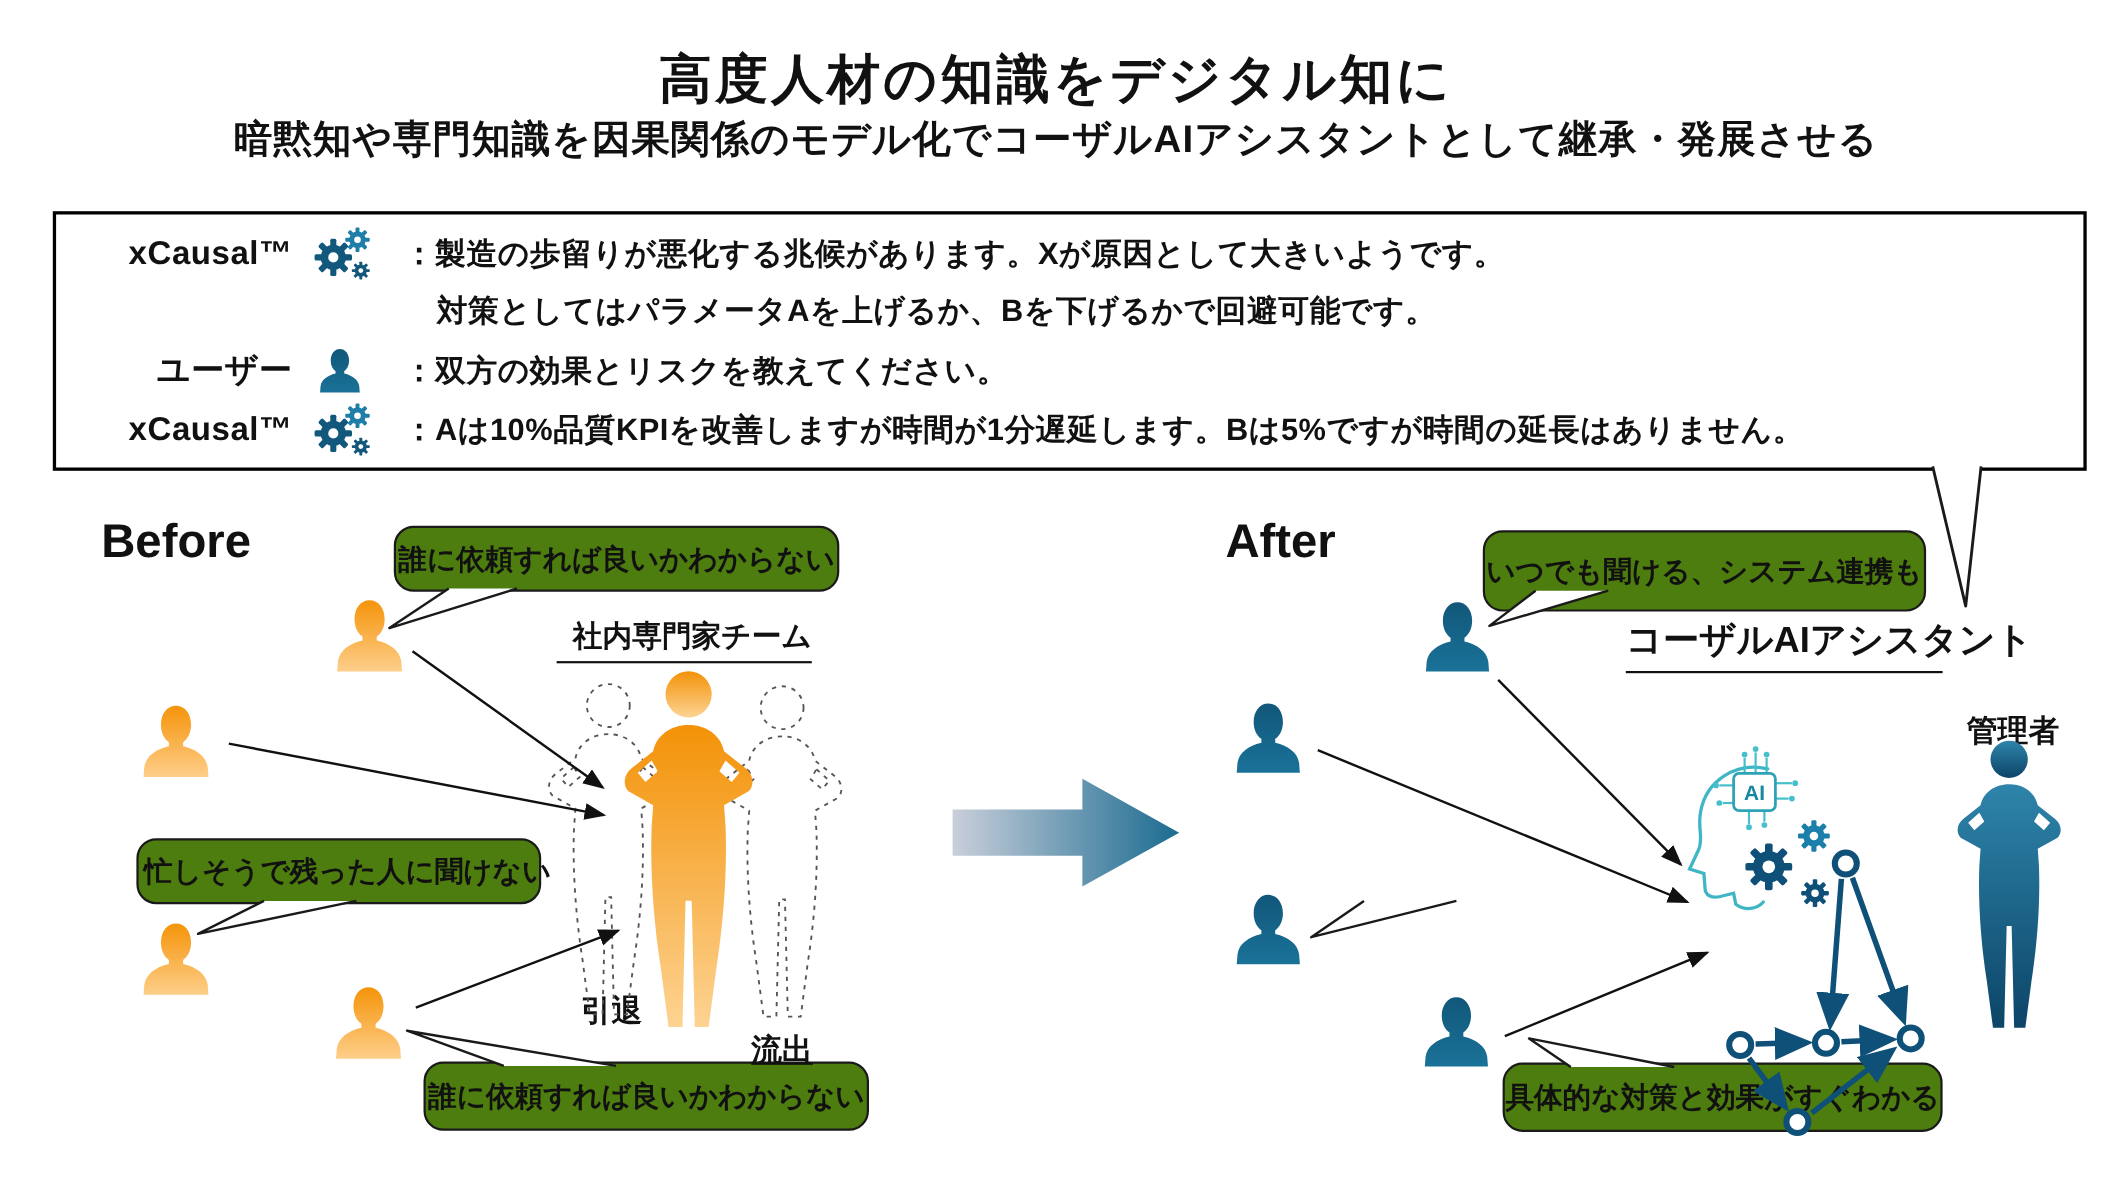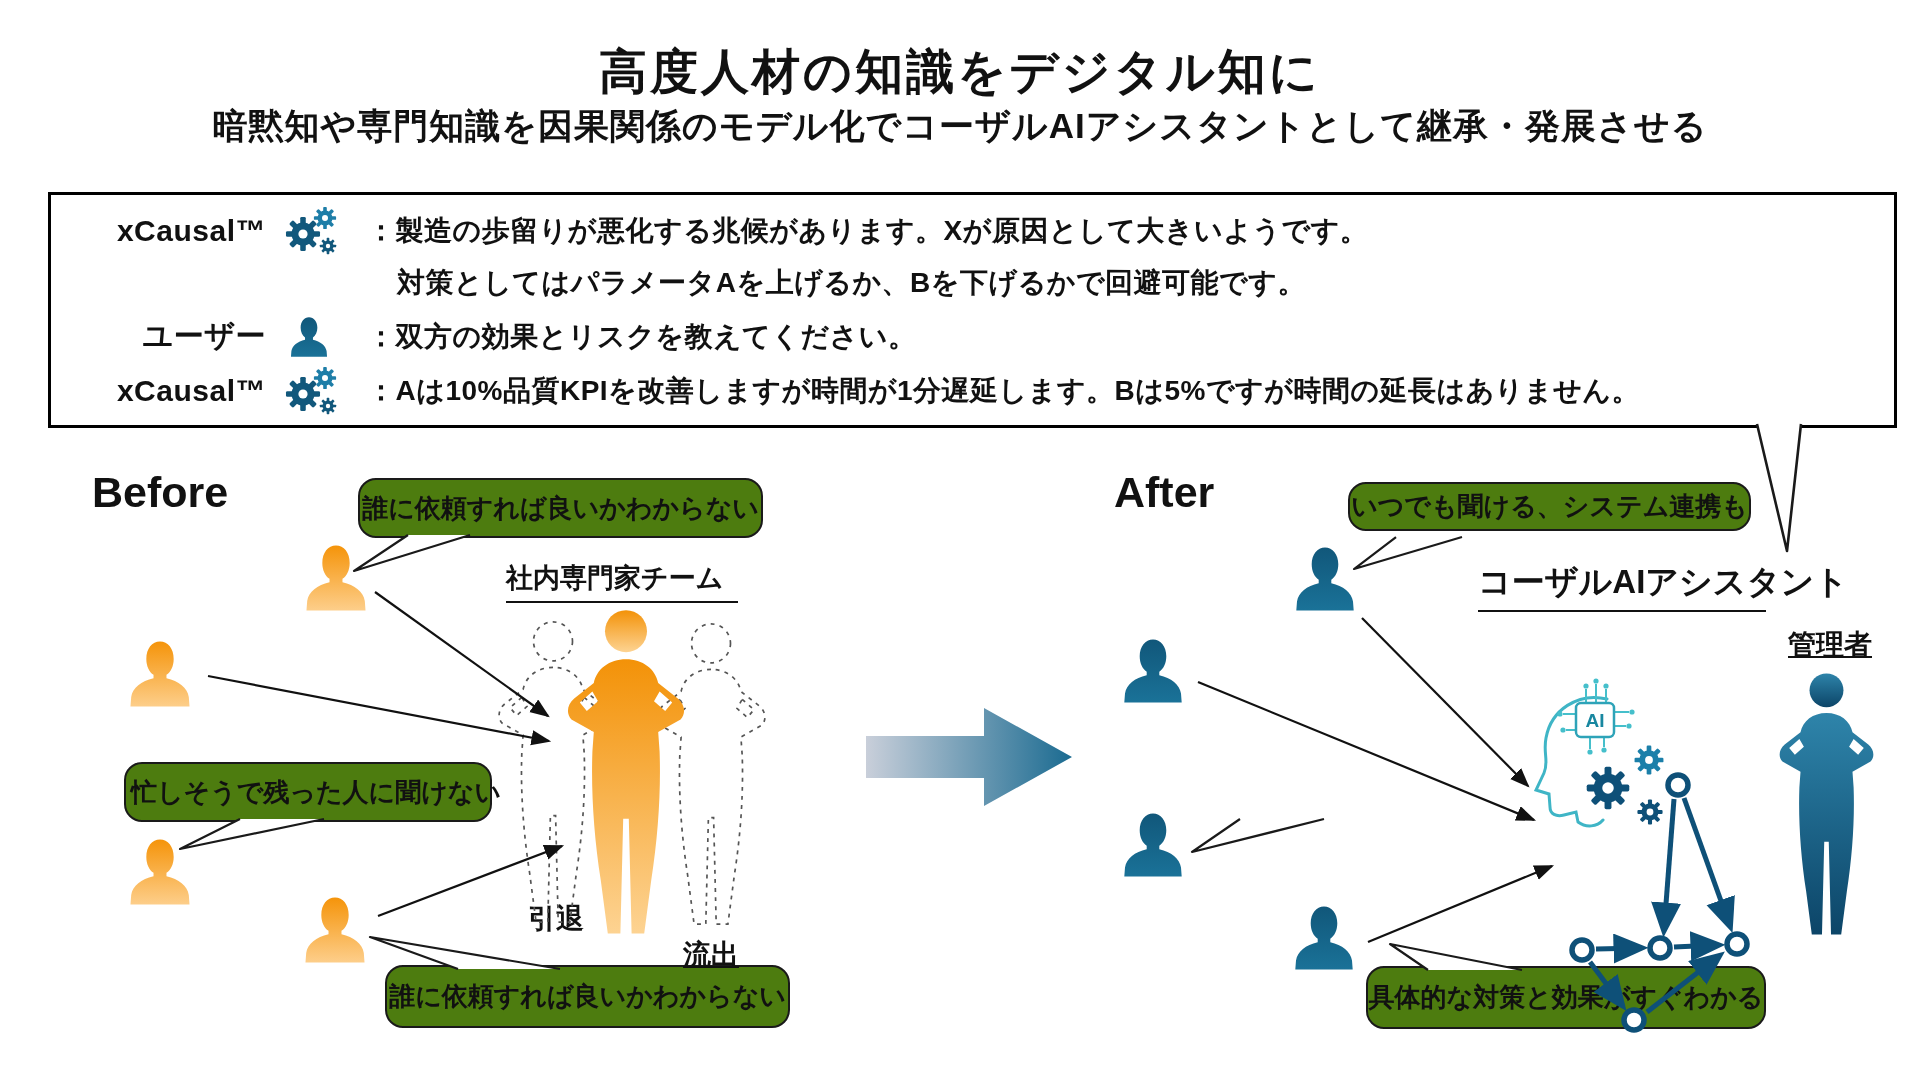--- a/index.html
+++ b/index.html
@@ -11,21 +11,21 @@
   .dialog-box{left:48px;top:192px;width:1849px;height:236px;border:3px solid #000000;border-radius:0;
               box-sizing:border-box;display:flex;flex-direction:column;justify-content:space-evenly;padding:6px 0;}
   .drow{display:grid;grid-template-columns:215px 85px 1fr;align-items:center;height:50px;}
   .dspeaker{text-align:right;font-size:30px;font-weight:700;letter-spacing:0.5px;}
   .dicon{display:flex;justify-content:center;align-items:center;}
   .dtext{font-size:28px;font-weight:600;padding-left:16px;letter-spacing:0.5px;white-space:nowrap;}
   .drow.cont .dtext{padding-left:46px;}
   .section-heading{font-size:43px;font-weight:600;}
   .bubble{border:2.2px solid #1a1a1a;border-radius:18px;background:#4d7c0f;display:flex;align-items:center;
           justify-content:center;font-size:26px;font-weight:600;box-sizing:border-box;white-space:nowrap;}
-  .ulabel{font-size:27px;font-weight:700;text-align:left;border-bottom:2.5px solid #111;padding-bottom:5px;white-space:nowrap;}
+  .ulabel{font-size:27px;font-weight:700;text-align:right;border-bottom:2.5px solid #111;padding-bottom:5px;white-space:nowrap;}
   .plain-label{font-size:28px;font-weight:600;white-space:nowrap;}
   .overlay{position:absolute;left:0;top:0;width:1920px;height:1080px;pointer-events:none;z-index:5;}
 </style>
 </head>
 <body>
 
 <div class="canvas">
 
   <div class="abs subtitle">暗黙知や専門知識を因果関係のモデル化でコーザルAIアシスタントとして継承・発展させる</div>
   <div class="abs title">高度人材の知識をデジタル知に</div>
@@ -71,24 +71,24 @@
 
   <div class="abs section-heading" style="left:92px;top:468px;">Before</div>
   <div class="abs bubble" style="left:358px;top:478px;width:405px;height:60px;">誰に依頼すれば良いかわからない</div>
   <div class="abs ulabel" style="left:506px;top:560px;width:232px;">社内専門家チーム</div>
   <div class="abs bubble" style="left:124px;top:762px;width:368px;height:60px;padding-left:16px;">忙しそうで残った人に聞けない</div>
   <div class="abs bubble" style="left:385px;top:965px;width:405px;height:63px;">誰に依頼すれば良いかわからない</div>
   <div class="abs plain-label" style="left:528px;top:900px;">引退</div>
   <div class="abs plain-label" style="left:683px;top:936px;text-decoration:underline;">流出</div>
 
   <div class="abs section-heading" style="left:1114px;top:468px;">After</div>
-  <div class="abs bubble" style="left:1348px;top:482px;width:403px;height:49px;">いつでも聞ける、システム連携も</div>
+  <div class="abs bubble" style="left:1348px;top:482px;width:403px;height:74px;">いつでも聞ける、システム連携も</div>
   <div class="abs ulabel" style="left:1478px;top:560px;width:288px;font-size:33px;">コーザルAIアシスタント</div>
   <div class="abs bubble" style="left:1366px;top:966px;width:400px;height:63px;">具体的な対策と効果がすぐわかる</div>
-  <div class="abs plain-label" style="left:1788px;top:626px;text-decoration:underline;">管理者</div>
+  <div class="abs plain-label" style="left:1788px;top:646px;">管理者</div>
 
   <svg class="overlay" viewBox="0 0 1920 1080">
     <defs>
       <linearGradient id="gradOrange" x1="0" y1="0" x2="0" y2="1">
         <stop offset="0" stop-color="#F5940A"></stop>
           <stop offset="1" stop-color="#FDCE8A"></stop>
       </linearGradient>
       <linearGradient id="gradOrangeFig" x1="0" y1="0" x2="0" y2="1">
         <stop offset="0" stop-color="#F39208"></stop>
           <stop offset="1" stop-color="#FDD392"></stop>

